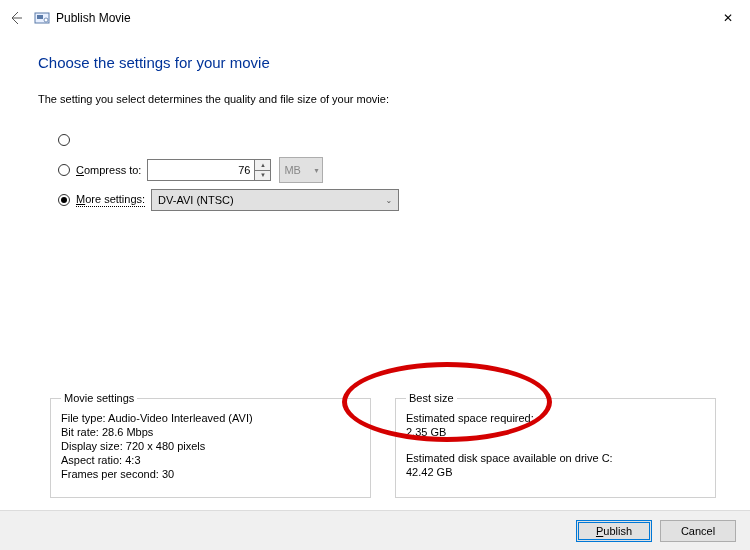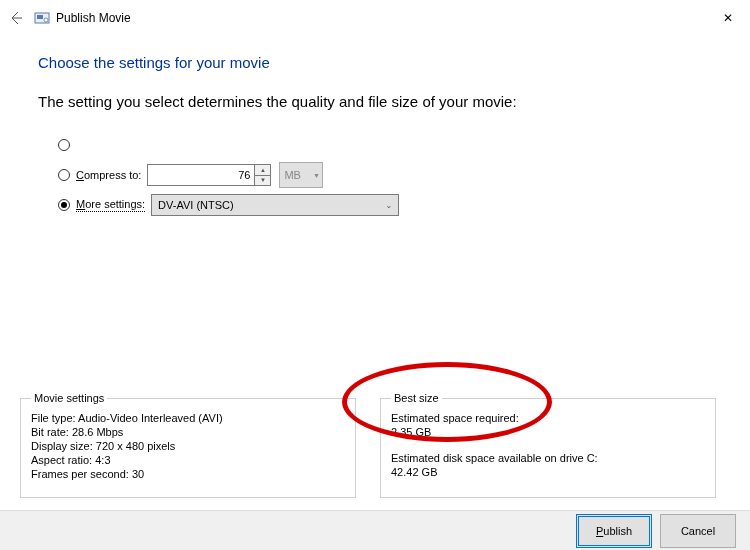--- a/index.html
+++ b/index.html
@@ -30,21 +30,21 @@
   .close-btn {
     position:absolute; right:10px; top:6px;
     width:24px;height:24px; display:flex;align-items:center;justify-content:center;
     font-size:12px; color:#000;
   }
   .content { padding: 0 34px; }
   .page-heading {
     color:#003399; font-size:15px; font-weight:400;
     margin: 18px 0 22px 4px;
   }
-  .intro { font-size:15px; margin:0 0 20px 4px; }
+  .intro { font-size:11px; margin:0 0 20px 4px; }
 
   .options { margin-left: 24px; }
   .opt-row { display:flex; align-items:center; height:30px; font-size:11px; }
   .radio {
     width:12px;height:12px; border:1px solid #333; border-radius:50%;
     margin-right:6px; position:relative; background:#fff;
   }
   .radio.selected::after {
     content:""; position:absolute; width:6px;height:6px; background:#000;
     border-radius:50%; top:2px; left:2px;
@@ -76,21 +76,21 @@
   .unit-dd .chev { font-size:8px; }
 
   .settings-dd {
     width:248px; height:22px; border:1px solid #7a7a7a;
     background:#e1e1e1; font-size:11px; padding:0 6px; margin-left:6px;
     display:flex; align-items:center; justify-content:space-between;
   }
   .settings-dd .chev { font-size:8px; color:#555; }
 
   .info-panels {
-    position:absolute; left:20px; right:34px; bottom:52px;
+    position:absolute; left:50px; right:34px; bottom:52px;
     display:flex; gap:24px;justify-content:space-between;
   }
   fieldset.panel {
     flex:1; border:1px solid #d0d0d0; padding:6px 10px 10px 10px;
     font-size:11px; margin:0;
     min-height: 106px;
   }
   fieldset.panel legend { font-size:11px; padding:0 3px; }
   .panel .line { margin:2px 0; }
 
@@ -103,21 +103,21 @@
     pointer-events:none;
   }
 
   .button-bar {
     position:absolute; left:0; right:0; bottom:0;
     height:40px; background:#f0f0f0; border-top:1px solid #dcdcdc;
     display:flex; align-items:center; justify-content:flex-end;
     padding:0 14px; gap:8px;
   }
   .btn {
-    min-width:76px; height:34px; border:1px solid #adadad;
+    min-width:76px; height:22px; border:1px solid #adadad;
     background:#e1e1e1; font-size:11px;
     display:flex; align-items:center; justify-content:center;
   }
   .btn.primary { border:1px solid #0078d7; outline:1px solid #0078d7; outline-offset:-3px; }
   .u { text-decoration: underline; }
 </style>
 </head>
 <body>
 
 <div class="titlebar">

